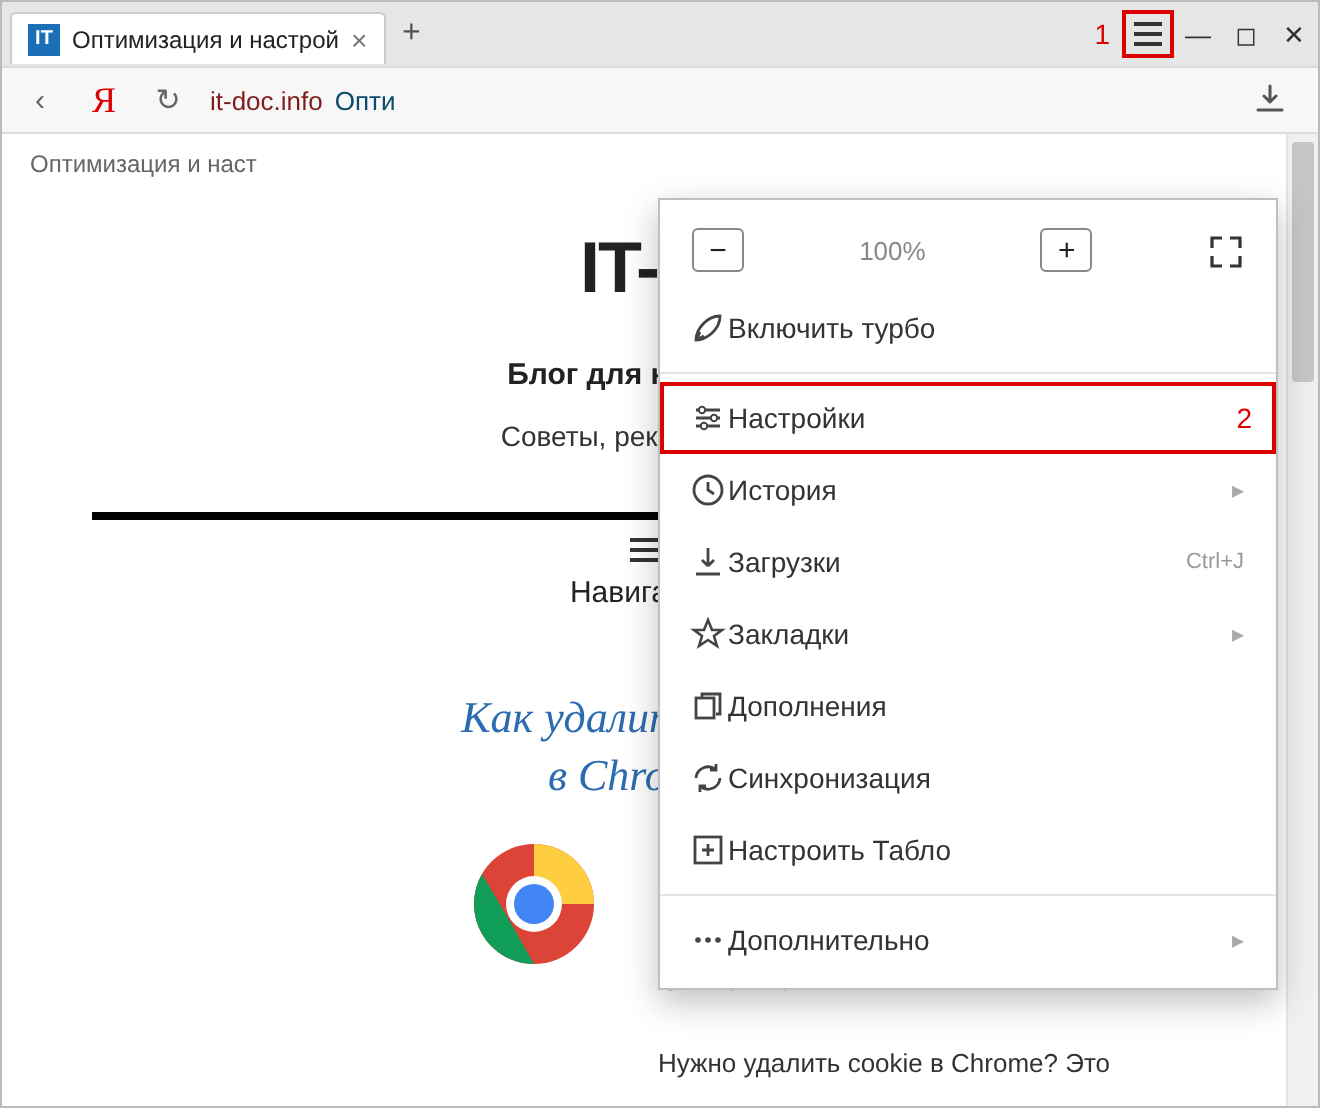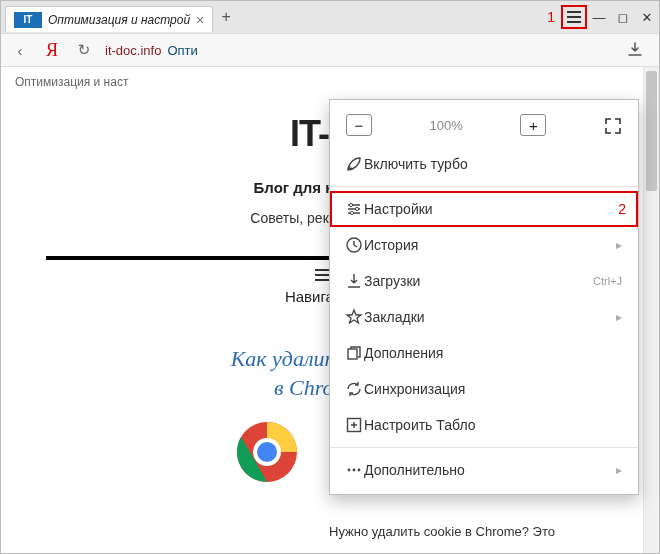--- a/index.html
+++ b/index.html
@@ -29,27 +29,27 @@
     padding: 0 8px;
     display: flex;
     align-items: center;
     gap: 6px;
     max-width: 210px;
     border: 1px solid #ccc;
     border-bottom: none;
     border-radius: 3px 3px 0 0;
   }
   .favicon {
-    width: 28px; height: 16px;
+    width: 16px; height: 16px;
     background: #1a6fb6;
     color: #fff;
     font: bold 10px/16px Arial;
     text-align: center;
   }
-  .tab-title { flex:1; white-space: nowrap; overflow:hidden; font-size:12px;font-style:italic; }
+  .tab-title { flex:1; white-space: nowrap; overflow:hidden; font-size:12px; }
   .tab-close { font-size:14px; color:#777; cursor:pointer; }
   .newtab { width:26px; text-align:center; font-size:16px; color:#555; cursor:pointer; }
   .spacer { flex:1; }
   .annot { color:#d00; font-size:14px; padding:0 6px; }
   .menu-btn {
     width:26px; height:24px;
     border:2px solid #d00;
     display:flex; align-items:center; justify-content:center;
     cursor:pointer;
   }

